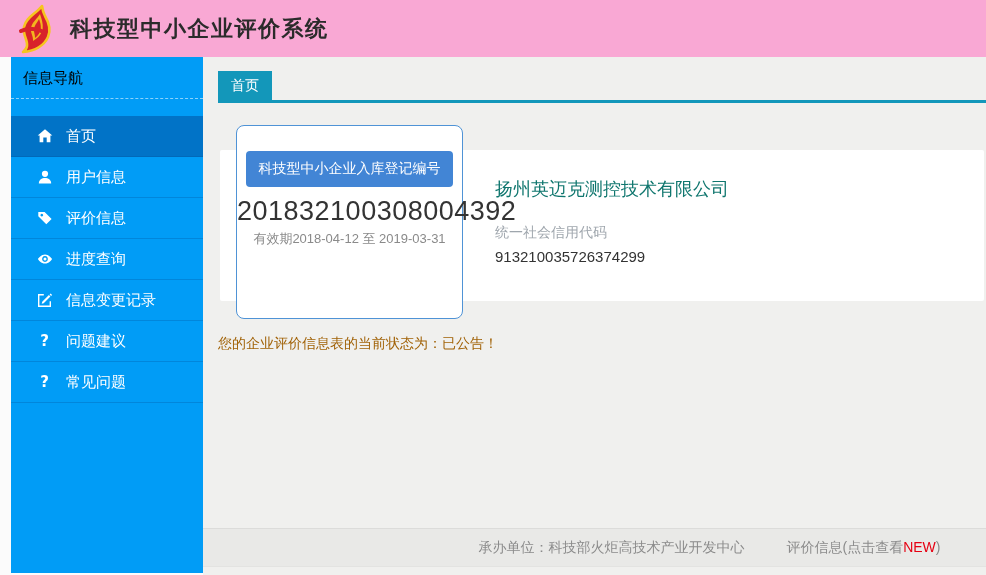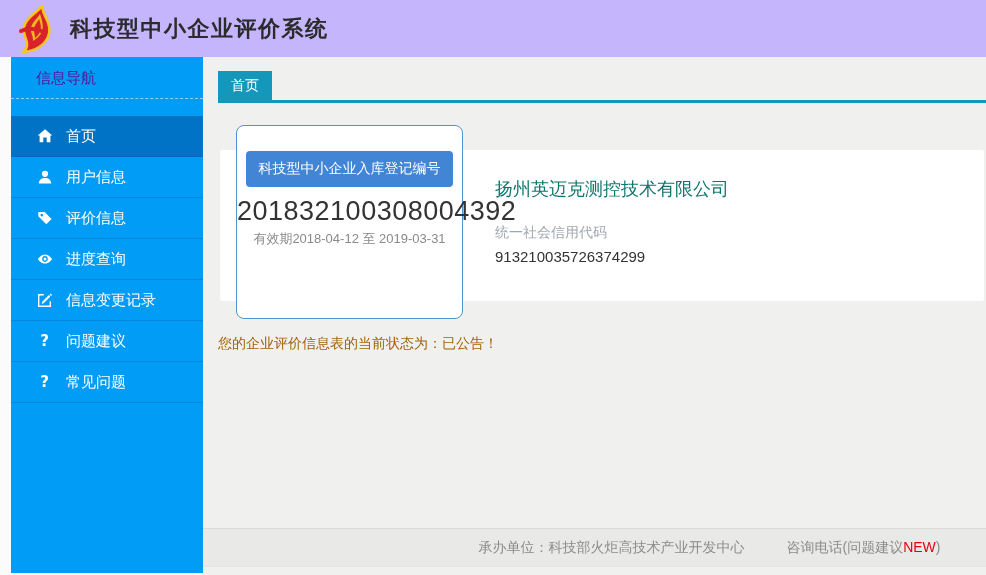--- a/index.html
+++ b/index.html
@@ -7,36 +7,36 @@
   body {
     position:relative;
     font-family:"Liberation Sans","DejaVu Sans",sans-serif;
     background:#fbfbfb;
     overflow:hidden;
   }
 
   
   .header {
     position:absolute; left:0; top:0; width:986px; height:57px;
-    background:#c4b5fd; display:flex; align-items:center;
+    background:#f9a8d4; display:flex; align-items:center;
   }
   .logo { width:50px; height:50px; margin-left:12px; flex:0 0 auto; }
   .app-title {
     margin-left:8px; font-size:22px; font-weight:700; color:#2b2b2b;
     letter-spacing:1.5px;
   }
 
   
   .sidebar {
     position:absolute; left:11px; top:57px; width:192px; height:516px;
     background:#019cf6;
   }
   .nav-header {
-    height:42px; line-height:42px; padding-left:25px;
-    color:#4c1d95; font-size:15px;
+    height:42px; line-height:42px; padding-left:12px;
+    color:#000000; font-size:15px;
     border-bottom:1px dashed rgba(255,255,255,0.55);
   }
   .nav-spacer { height:17px; }
   .nav-item {
     height:41px; display:flex; align-items:center; padding-left:25px;
     color:#ffffff; font-size:15px; cursor:pointer;
     border-bottom:1px solid rgba(3,80,150,0.28);
   }
   .nav-item:first-of-type { border-top:1px solid rgba(3,80,150,0.28); }
   .nav-item.active { background:#0173c7; }
@@ -199,15 +199,15 @@
   <div class="company">
     <div class="company-name">扬州英迈克测控技术有限公司</div>
     <div class="credit-label">统一社会信用代码</div>
     <div class="credit-code">913210035726374299</div>
   </div>
 
   <div class="status-line">您的企业评价信息表的当前状态为：已公告！</div>
 
   <div class="footer">
     <span class="organizer">承办单位：科技部火炬高技术产业开发中心</span>
-    <span class="hotline"><span>咨询电话(问题建议</span><span class="new">NEW</span><span>)</span></span>
+    <span class="hotline"><span>评价信息(点击查看</span><span class="new">NEW</span><span>)</span></span>
   </div>
 </div>
 
 </body></html>

